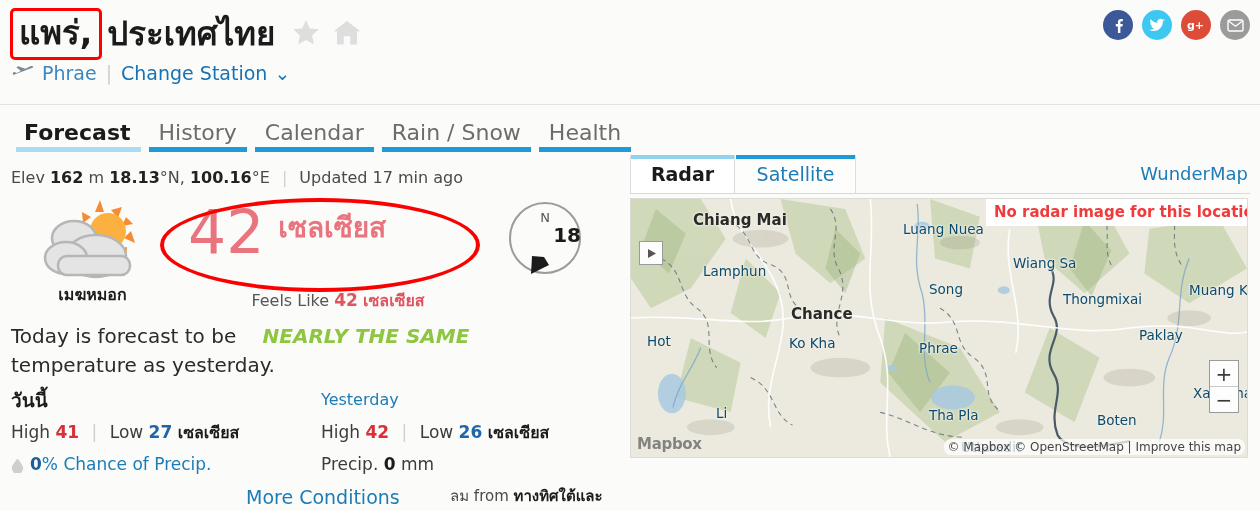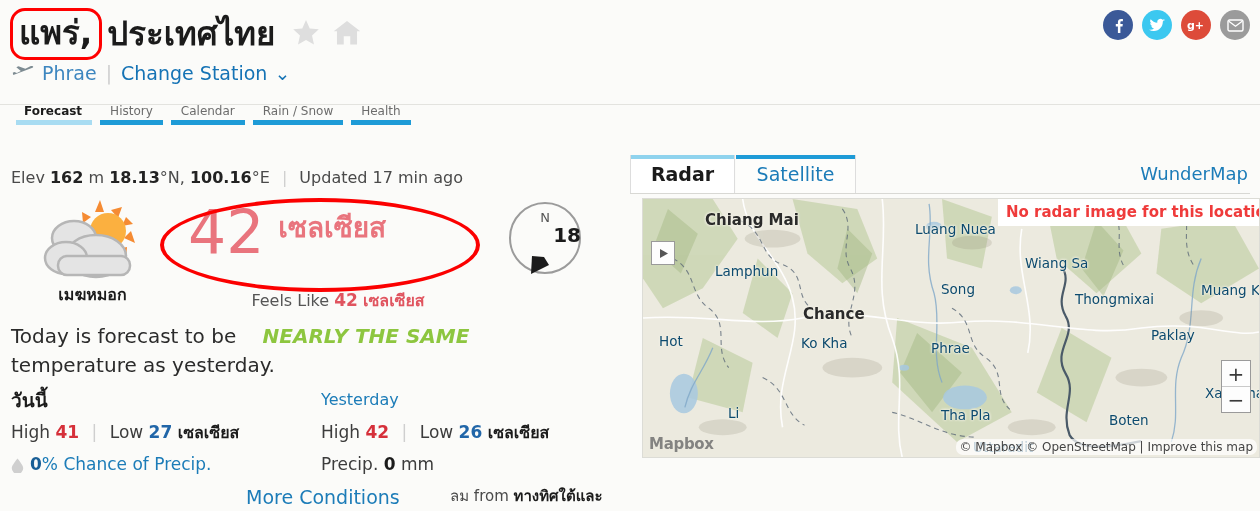--- a/index.html
+++ b/index.html
@@ -9,21 +9,21 @@
     font-family:"DejaVu Sans","Liberation Sans",sans-serif;
     color:#2b2b2b;
     position:relative;
   }
   .page{position:relative;width:1260px;height:511px;}
 
   
   .hdr{position:absolute;left:0;top:0;width:1260px;height:100px;}
   .city-wrap{position:absolute;left:10px;top:8px;display:flex;align-items:center;}
   .city-box{
-    border:3px solid #f00;border-radius:15px;
+    border:3px solid #f00;border-radius:5px;
     padding:1px 7px 3px 6px;
     background:transparent;
     display:inline-block;
   }
   .city-th{font-size:33px;font-weight:bold;line-height:42px;color:#1b1b1b;
     font-family:"DejaVu Sans","Liberation Sans",sans-serif;white-space:nowrap;}
   .country-th{font-size:33px;font-weight:bold;line-height:42px;color:#1b1b1b;margin-left:5px;white-space:nowrap;}
   .fav-icons{margin-left:16px;display:flex;align-items:center;gap:11px;padding-bottom:4px;}
   .star-ico{width:30px;height:29px;display:block;}
   .home-ico{width:30px;height:29px;display:block;}
@@ -38,21 +38,21 @@
   
   .social{position:absolute;right:10px;top:10px;display:flex;gap:9px;}
   .sbtn{width:30px;height:30px;border-radius:50%;display:flex;align-items:center;justify-content:center;color:#fff;font-weight:bold;font-size:17px;line-height:1;}
   .s-fb{background:#3b5998;}
   .s-tw{background:#3cc8f0;}
   .s-gp{background:#dd4b39;}
   .s-ml{background:#9b9b9b;}
 
   
   .tabs{position:absolute;left:12px;top:104px;display:flex;align-items:flex-end;gap:0;}
-  .tab{padding:0 14px 7px 14px;font-size:12px;color:#6c6c6c;position:relative;}
+  .tab{padding:0 14px 7px 14px;font-size:22px;color:#6c6c6c;position:relative;margin-top:16px;}
   .tab:first-child{padding-left:12px;}
   .tab.active{color:#1b1b1b;font-weight:bold;}
   .tab .ul{position:absolute;left:4px;right:4px;bottom:0;height:5px;background:#1e9bd7;}
   .tab.active .ul{background:#a8dcf2;}
   .tabs-line{position:absolute;left:0;top:104px;width:1260px;height:1px;background:#e3e3df;}
 
   
   .elev{position:absolute;left:11px;top:168px;font-size:16px;color:#4a4a4a;white-space:nowrap;}
   .elev b{color:#222;font-weight:bold;}
   .elev .sep{color:#cfcfcf;margin:0 7px;}
@@ -107,21 +107,21 @@
   .mappanel{position:absolute;left:630px;top:155px;width:620px;height:305px;}
   .maptabs{position:absolute;left:0;top:0;height:38px;width:620px;border-bottom:1px solid #d8d8d4;}
   .mtab{position:absolute;top:0;height:38px;box-sizing:border-box;display:flex;align-items:center;justify-content:center;font-size:19px;}
   .mtab .tl{position:absolute;left:0;right:0;top:0;height:4px;}
   .mtab-radar{left:0;width:105px;background:#fff;border-left:1px solid #ddd;border-right:1px solid #ddd;color:#1b1b1b;font-weight:bold;}
   .mtab-radar .tl{background:#8fd3ee;}
   .mtab-sat{left:106px;width:120px;color:#1c7cb8;background:#fdfdfb;border-right:1px solid #ddd;}
   .mtab-sat .tl{background:#1e9bd7;}
   .wundermap{position:absolute;right:2px;top:8px;font-size:18px;color:#1c7cb8;}
 
-  .mapbox{position:absolute;left:12px;top:43px;width:618px;height:260px;overflow:hidden;border:1px solid #dcdcd6;box-sizing:border-box;background:#e9e7dc;}
+  .mapbox{position:absolute;left:0;top:43px;width:618px;height:260px;overflow:hidden;border:1px solid #dcdcd6;box-sizing:border-box;background:#e9e7dc;}
   .map-canvas{position:absolute;left:0;top:0;width:100%;height:100%;}
   .mlabel{position:absolute;font-family:"DejaVu Sans","Liberation Sans",sans-serif;color:#3a3a3a;white-space:nowrap;text-shadow:0 0 3px #f2f0e6,0 0 3px #f2f0e6,0 0 2px #f2f0e6;}
   .mlabel.big{font-size:15px;font-weight:bold;color:#2a2a2a;}
   .mlabel.med{font-size:13.5px;color:#0c4a6e;margin-top:8px;}
   .noradar{position:absolute;left:355px;top:0px;background:#fff;color:#ef3b3b;font-size:15px;font-weight:bold;padding:4px 6px 5px 8px;white-space:nowrap;}
   .playbtn{position:absolute;left:8px;top:42px;width:22px;height:22px;background:#fdfdfd;border:1px solid #9a9a9a;display:flex;align-items:center;justify-content:center;}
   .zoomctl{position:absolute;right:8px;bottom:44px;width:28px;background:#fdfdfd;border:1px solid #9a9a9a;}
   .zoomctl div{height:25px;display:flex;align-items:center;justify-content:center;font-size:20px;color:#3a3a3a;}
   .zoomctl div:first-child{border-bottom:1px solid #c9c9c9;}
   .attr{position:absolute;right:2px;bottom:2px;font-size:12px;color:#444;background:rgba(255,255,255,0.72);padding:1px 4px;white-space:nowrap;border-radius:7px;}

